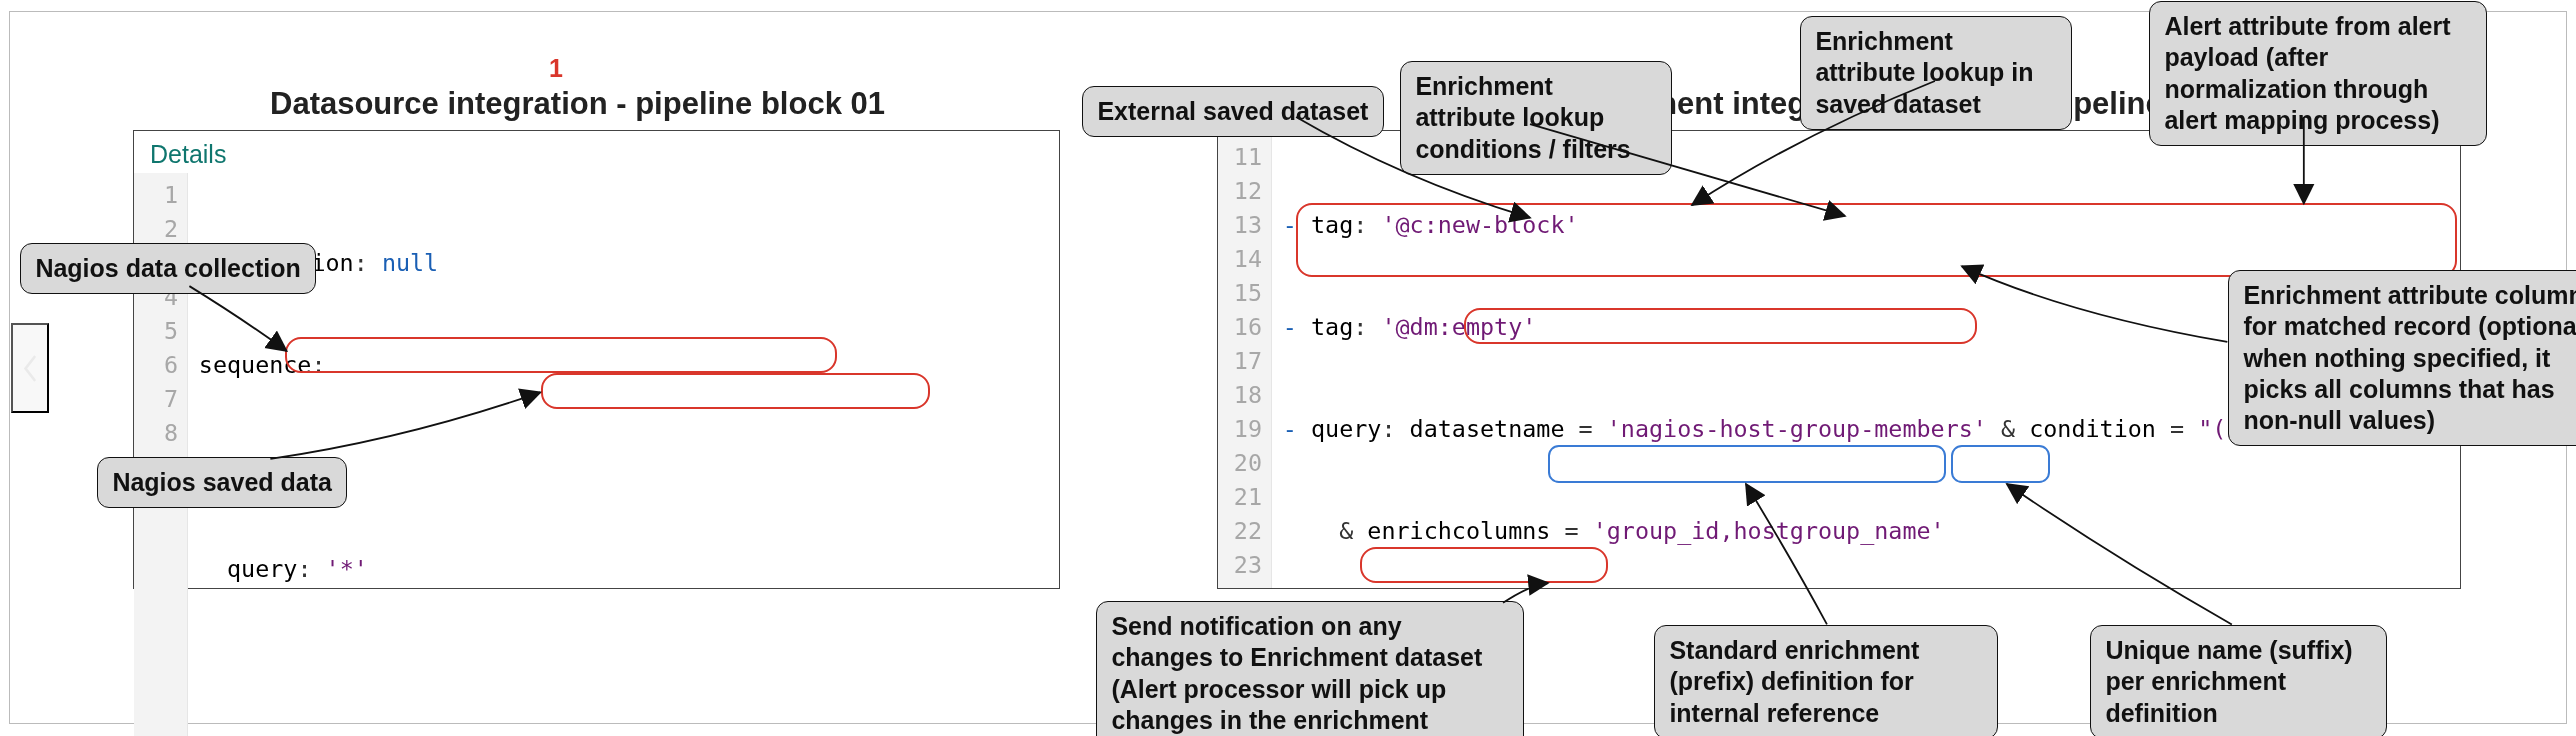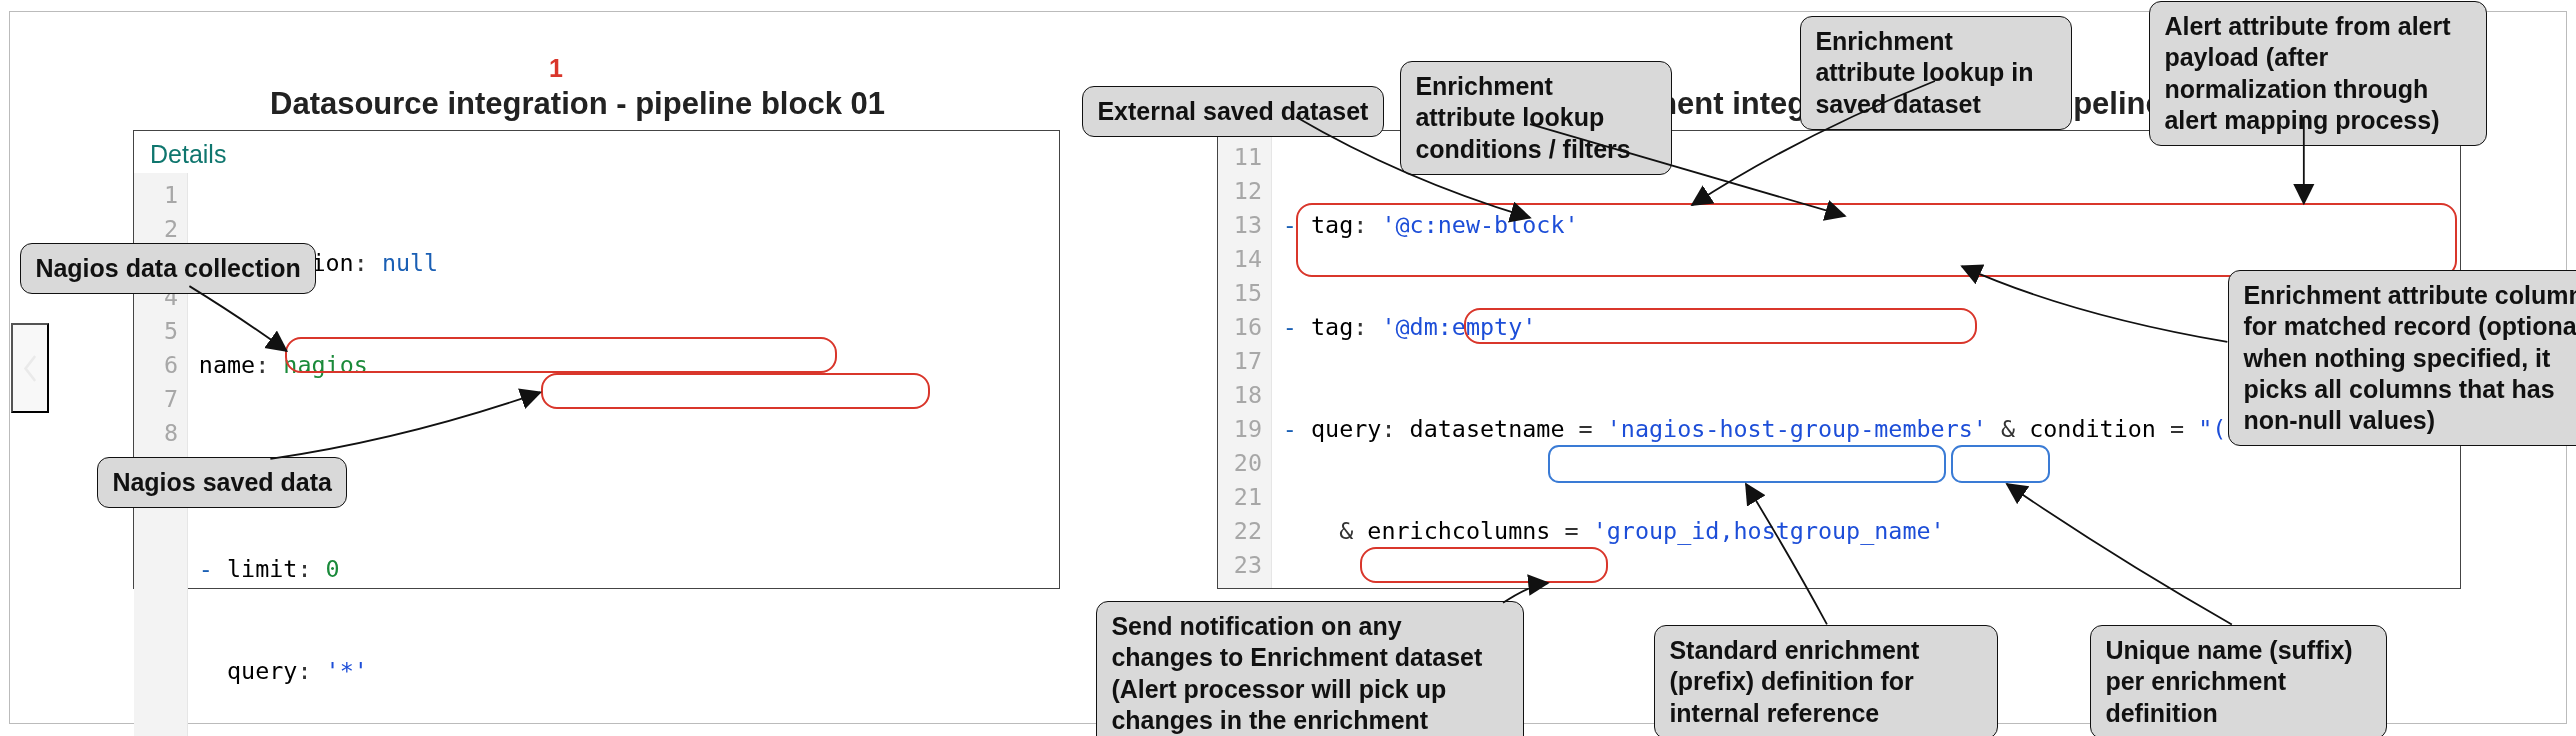--- a/index.html
+++ b/index.html
@@ -79,21 +79,21 @@
     padding: 5.4px 10.8px;
     white-space: pre;
   }
   .code-lines .line { height: 34px; }
 
   .tok-key     { color: #000000; }           
   .tok-dash    { color: #1a5fb4; }
   .tok-kw      { color: #1a5fb4; }
   .tok-num     { color: #1a8a3a; }           
   .tok-plain   { color: #1a8a3a; }           
-  .tok-str     { color: #1d4ed8; }           
+  .tok-str     { color: #701a75; }           
   .tok-colon   { color: #333; }
   .tok-amp     { color: #333; }
   .tok-punct   { color: #333; }
 
   .callout {
     position: absolute;
     background: #d9d9d9;
     border: 1.4px solid #111;
     border-radius: 12px;
     padding: 9px 14.4px;
@@ -150,21 +150,20 @@
       <div>2</div>
       <div>3</div>
       <div>4</div>
       <div>5</div>
       <div>6</div>
       <div>7</div>
       <div>8</div>
     </div>
     <div class="code-lines">
       <div class="line"><span class="tok-key">description</span><span class="tok-colon">: </span><span class="tok-kw">null</span></div>
-      <div class="line"><span class="tok-key">name</span><span class="tok-colon">: </span><span class="tok-plain">nagios</span></div>
       <div class="line"><span class="tok-key">sequence</span><span class="tok-colon">:</span></div>
       <div class="line"><span class="tok-dash">- </span><span class="tok-key">limit</span><span class="tok-colon">: </span><span class="tok-num">0</span></div>
       <div class="line">  <span class="tok-key">query</span><span class="tok-colon">: </span><span class="tok-str">'*'</span></div>
       
       
       
     </div>
   </div>
 </div>
 

